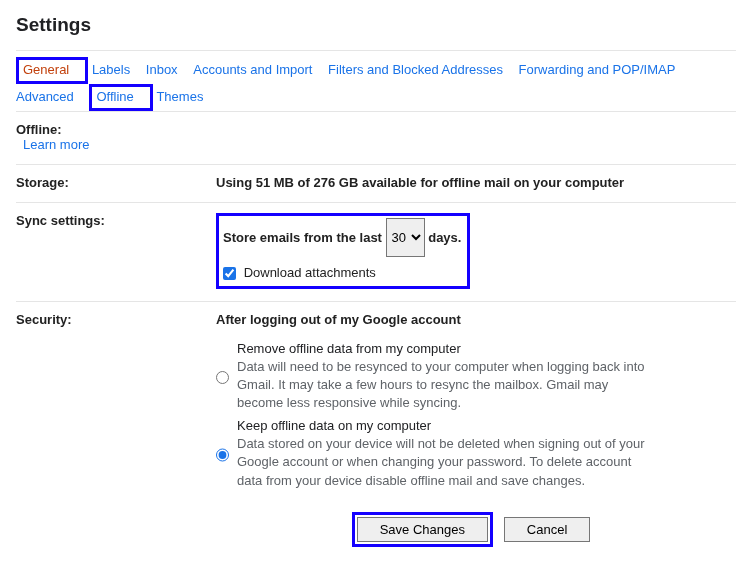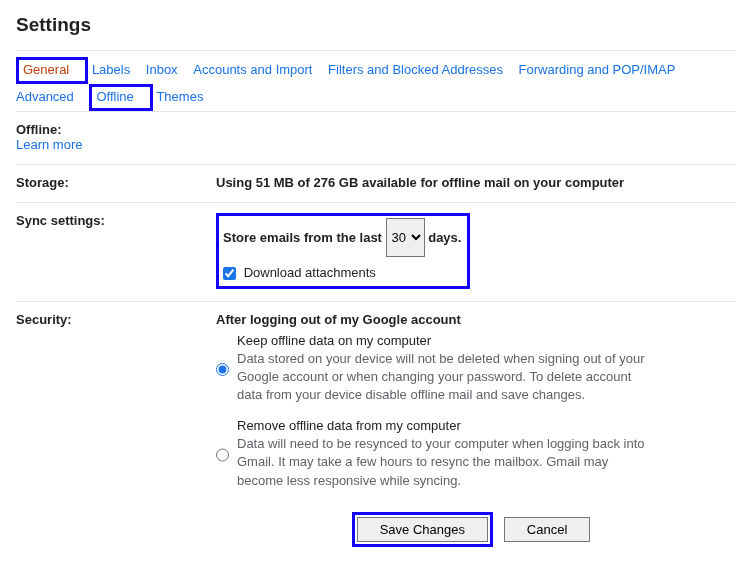--- a/index.html
+++ b/index.html
@@ -42,21 +42,21 @@
     display: flex;
   }
   .section:first-of-type { border-top: 1px solid #e5e5e5; }
   .label-col {
     width: 200px;
     flex-shrink: 0;
     font-weight: bold;
     font-size: 13px;
   }
   .content-col { flex: 1; }
-  a.learn { color: #1a73e8; font-weight: normal; text-decoration: none; }
+  a.learn { color: #1a73e8; font-weight: normal; text-decoration: none; margin-left: 7px; }
   .bold { font-weight: bold; }
   select {
     font-size: 13px;
     padding: 10px 1px;
     background: #efefef;
     border: 1px solid #767676;
   }
   input[type=checkbox] {
     accent-color: #1a73e8;
     vertical-align: middle;
@@ -140,33 +140,33 @@
       </div>
     </span>
   </div>
 </div>
 
 <div class="section" style="border-bottom:none;justify-content:flex-end;">
   <div class="label-col">Security:</div>
   <div class="content-col">
     <div class="bold">After logging out of my Google account</div>
 
+    <div class="radio-item" style="margin-top:14px;">
+      <input type="radio" name="sec" style="">
+      <div class="radio-text">
+        <div class="title">Remove offline data from my computer</div>
+        <div class="desc">Data will need to be resynced to your computer when logging back into Gmail. It may take a few hours to resync the mailbox. Gmail may become less responsive while syncing.</div>
+      </div>
+    </div>
+
     <div class="radio-item">
       <input type="radio" name="sec" checked="" style="">
       <div class="radio-text">
         <div class="title">Keep offline data on my computer</div>
         <div class="desc">Data stored on your device will not be deleted when signing out of your Google account or when changing your password. To delete account data from your device disable offline mail and save changes.</div>
-      </div>
-    </div>
-
-    <div class="radio-item" style="margin-top:14px;">
-      <input type="radio" name="sec" style="">
-      <div class="radio-text">
-        <div class="title">Remove offline data from my computer</div>
-        <div class="desc">Data will need to be resynced to your computer when logging back into Gmail. It may take a few hours to resync the mailbox. Gmail may become less responsive while syncing.</div>
       </div>
     </div>
   </div>
 </div>
 
 <div class="btnrow">
   <span class="hlbtn"><button>Save Changes</button></span>
   &nbsp;
   <button>Cancel</button>
 </div>

